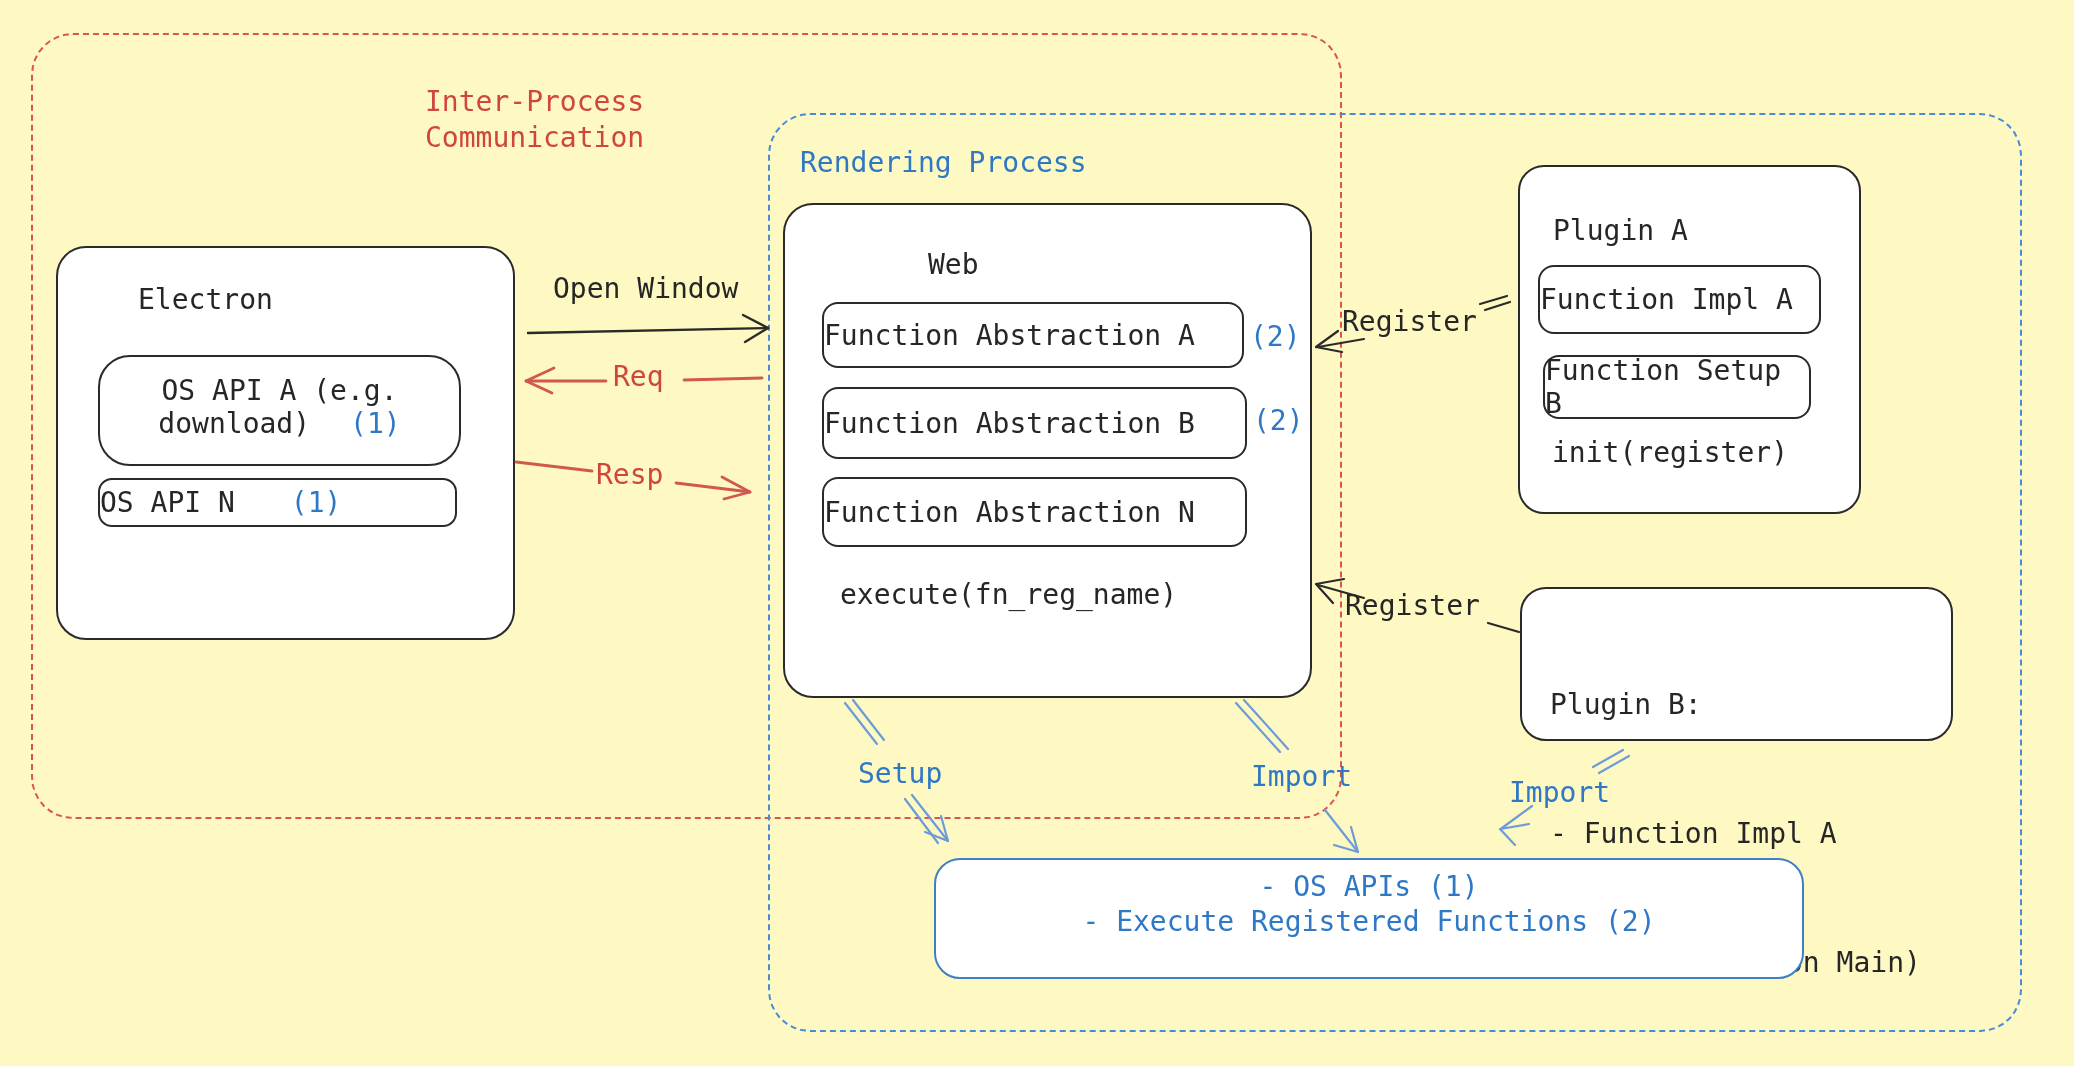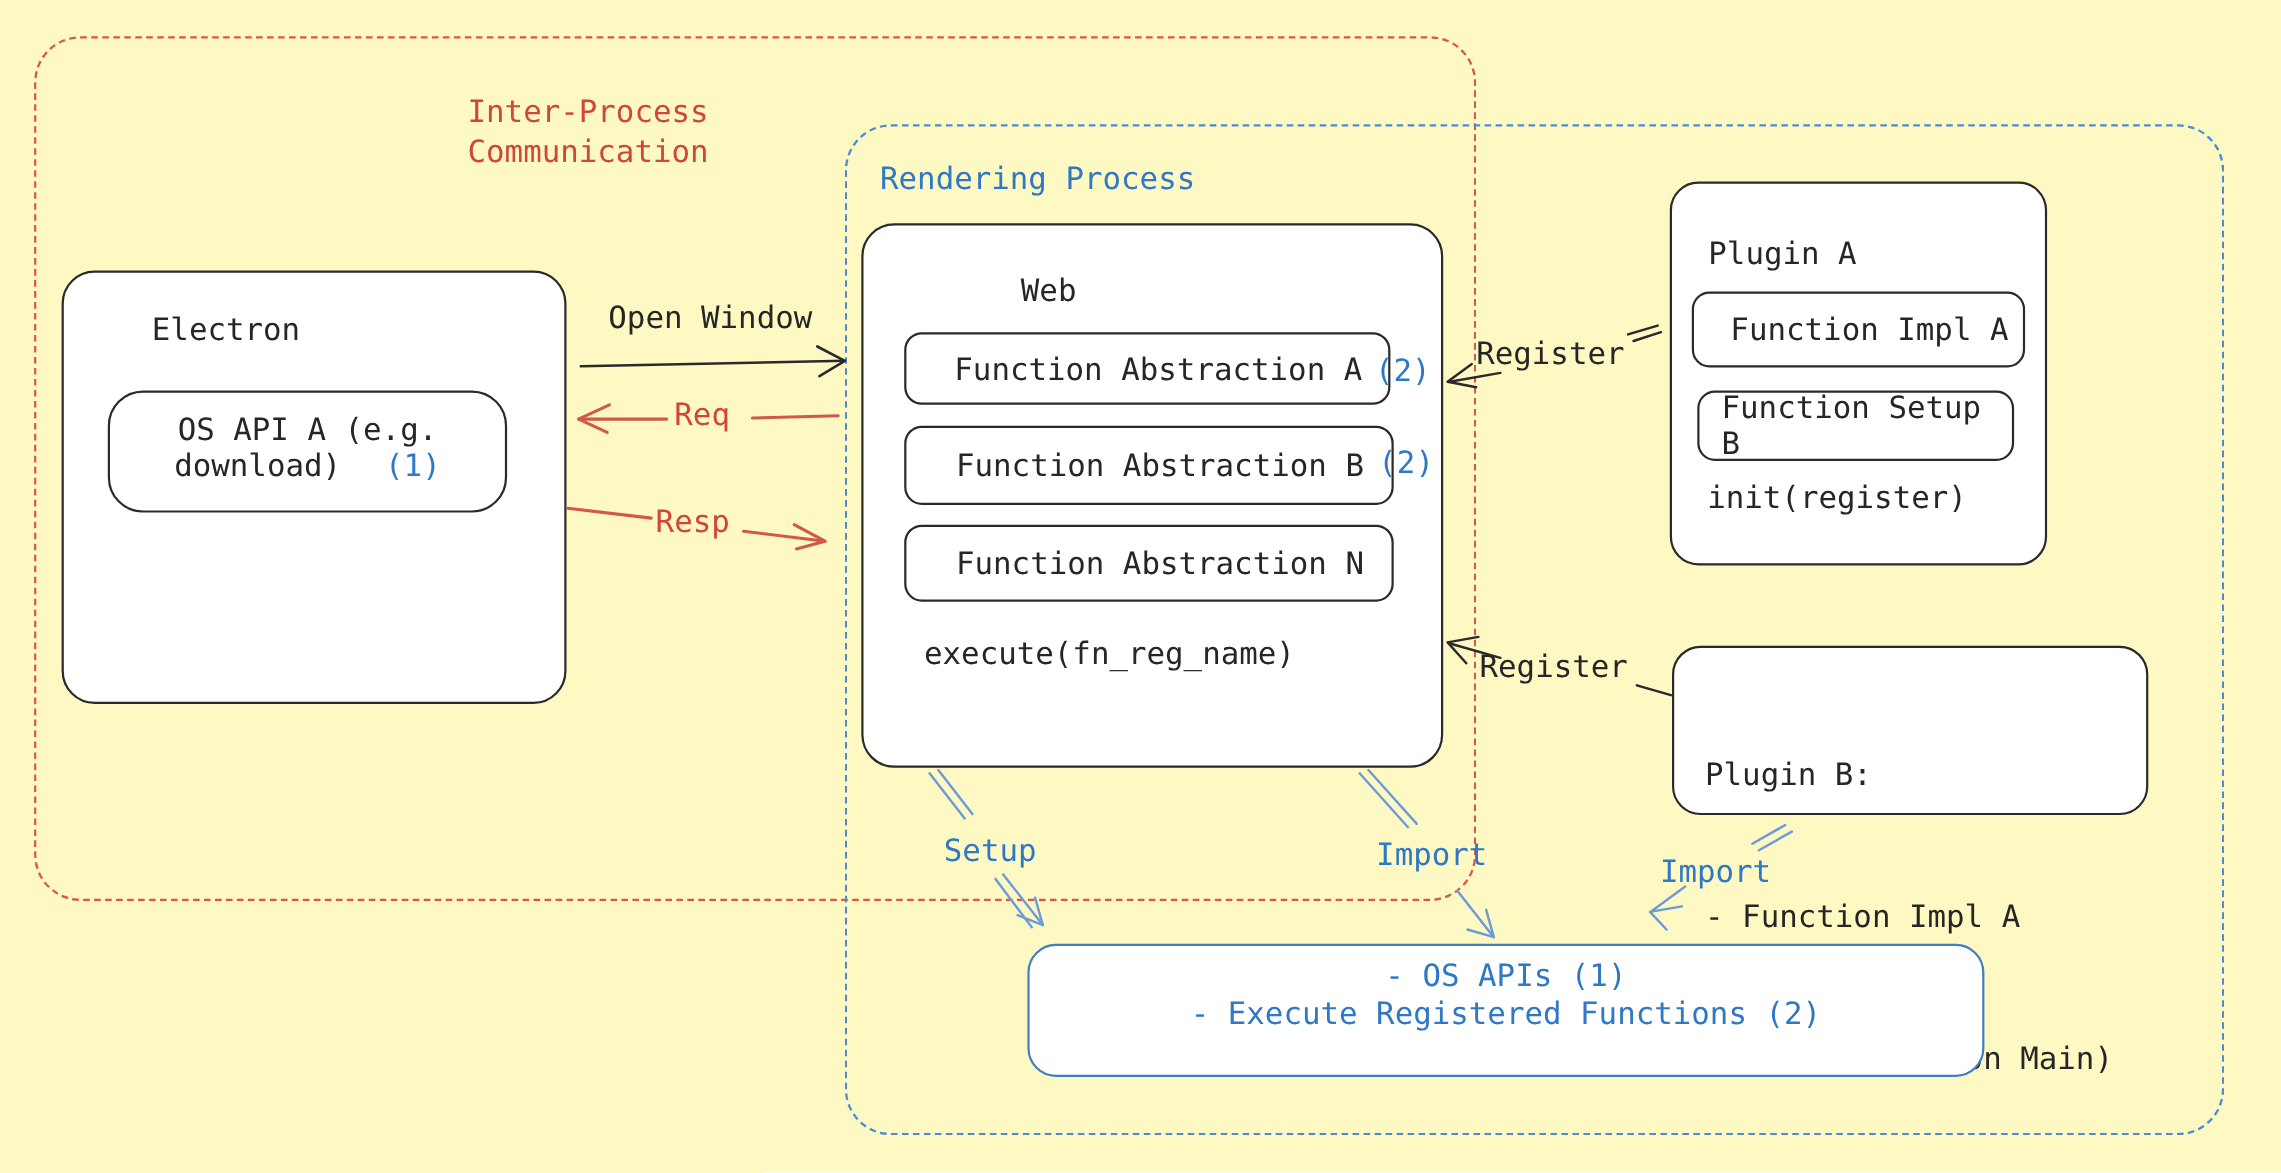--- a/index.html
+++ b/index.html
@@ -17,21 +17,21 @@
   }
   .dashed-red{
     position:absolute;border:2.6px dashed #da554d;border-radius:42px;background:transparent;
   }
   .dashed-blue{
     position:absolute;border:2.6px dashed #4a8bd8;border-radius:42px;background:transparent;
   }
   .blue-box{
     position:absolute;border:2.2px solid #3f7fc4;border-radius:26px;background:#ffffff;
   }
-  .center-flex{display:flex;align-items:center;justify-content:center;padding-left:20px;}
+  .center-flex{display:flex;align-items:center;}
   .pre-line{white-space:pre-line;}
   svg.arrows{position:absolute;left:0;top:0;pointer-events:none;}
 </style>
 </head>
 <body>
 
 <div id="stage">
 
   <div class="dashed-red" style="left:31px;top:33px;width:1307px;height:782px;"></div>
   <div class="dashed-blue" style="left:768px;top:113px;width:1250px;height:915px;"></div>
@@ -45,20 +45,24 @@
 
   <div class="box" style="left:98px;top:355px;width:359px;height:107px;border-radius:32px;">
     <div class="abs" style="left:0;top:17px;width:100%;text-align:center;font-size:28px;line-height:33px;">
       <div><span>OS API A (e.g.</span></div>
       <div>
         <span>download)</span><span class="blue" style="margin-left:40px;">(1)</span>
       </div>
     </div>
   </div>
 
+  <div class="box center-flex" style="left:98px;top:478px;width:355px;height:45px;border-radius:14px;font-size:28px;">
+    <span>OS API N</span>
+    <span class="blue" style="margin-left:56px;">(1)</span>
+  </div>
 
   <div class="lbl" style="left:553px;top:272px;">Open Window</div>
   <div class="lbl red" style="left:613px;top:360px;">Req</div>
   <div class="lbl red" style="left:596px;top:458px;">Resp</div>
 
   <div class="box" style="left:783px;top:203px;width:525px;height:491px;border-radius:30px;"></div>
   <div class="lbl" style="left:928px;top:248px;text-align:right;">Web</div>
 
   <div class="box center-flex" style="left:822px;top:302px;width:418px;height:62px;border-radius:16px;font-size:28px;">
     <span>Function Abstraction A</span>

